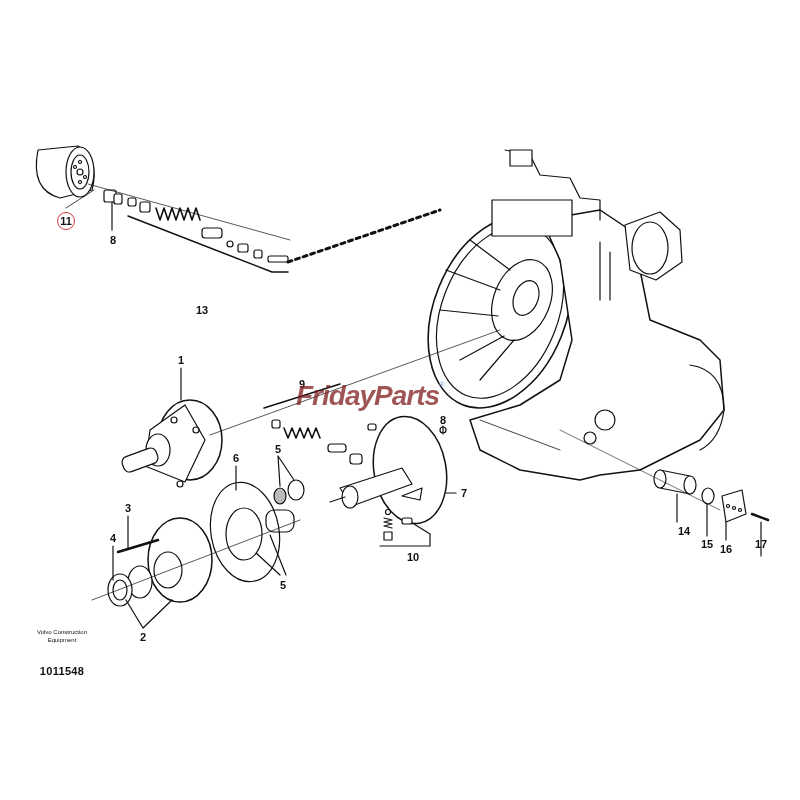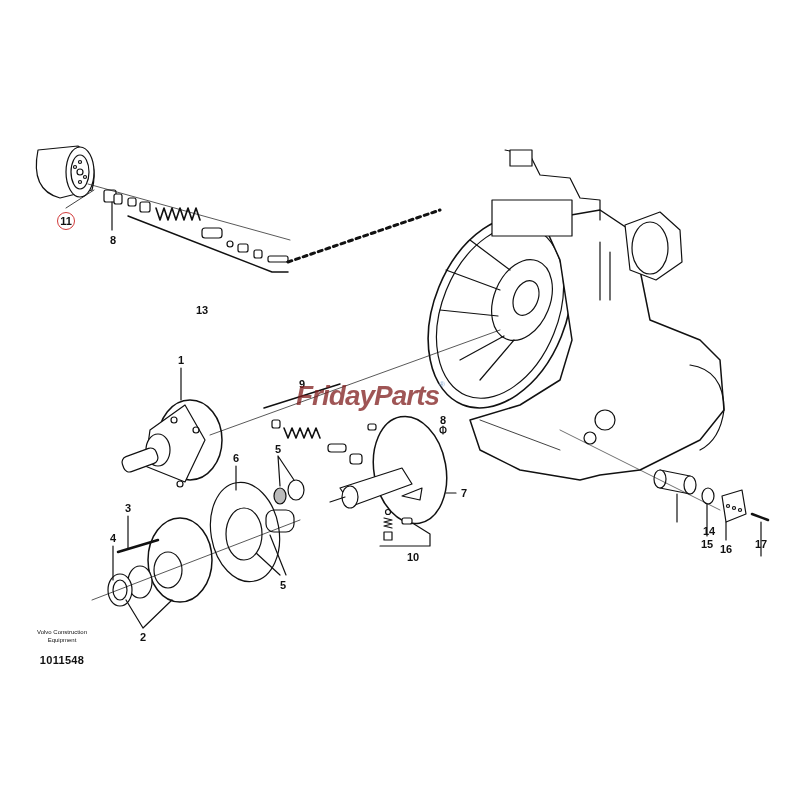--- a/index.html
+++ b/index.html
@@ -2,21 +2,21 @@
 <html><head>
 <meta charset="utf-8">
 <style>
   html, body { margin:0; padding:0; background:#ffffff; }
   body { width:800px; height:800px; position:relative; overflow:hidden; font-family:"Liberation Sans", sans-serif; }
   #diagram { position:absolute; left:0; top:0; width:800px; height:800px; }
   .callout { position:absolute; font-family:"Liberation Sans", sans-serif; font-weight:bold; font-size:11px; color:#111; transform:translate(-50%,-50%); line-height:1; white-space:nowrap; }
   .callout.circled { width:18px; height:18px; border:1.5px solid #d23a3a; border-radius:50%; display:flex; align-items:center; justify-content:center; box-sizing:border-box; }
   .caption { position:absolute; left:22px; top:628px; width:80px; text-align:center; font-family:"Liberation Sans", sans-serif; color:#111; }
   .caption .brand { font-size:6px; line-height:8px; }
-  .caption .docnum { font-size:11px; font-weight:bold; margin-top:10px; letter-spacing:0.3px; }
+  .caption .docnum { font-size:11px; font-weight:bold; margin-top:21px; letter-spacing:0.3px; }
   .watermark { position:absolute; left:296px; top:380px; font-family:"Liberation Sans", sans-serif; font-style:italic; font-weight:bold; font-size:28px; letter-spacing:-1px; opacity:0.75; }
   .watermark .wm-main { color:#7f1d1d; }
   .watermark .wm-reg { font-size:8px; vertical-align:top; color:#7da3cf; }
 </style>
 </head>
 <body>
 
 <svg id="diagram" viewBox="0 0 800 800" xmlns="http://www.w3.org/2000/svg" fill="none" stroke="#111" stroke-width="1.2" stroke-linejoin="round" stroke-linecap="round">
 
   <g>
@@ -180,21 +180,21 @@
 <div class="callout" style="left:302px;top:384px;">9</div>
 <div class="callout" style="left:443px;top:420px;">8</div>
 <div class="callout" style="left:278px;top:449px;">5</div>
 <div class="callout" style="left:236px;top:458px;">6</div>
 <div class="callout" style="left:464px;top:493px;">7</div>
 <div class="callout" style="left:128px;top:508px;">3</div>
 <div class="callout" style="left:113px;top:538px;">4</div>
 <div class="callout" style="left:405px;top:557px;margin-left:8px;">10</div>
 <div class="callout" style="left:283px;top:585px;">5</div>
 <div class="callout" style="left:143px;top:637px;">2</div>
-<div class="callout" style="left:709px;top:531px;">14</div>
+<div class="callout" style="left:684px;top:531px;">14</div>
 <div class="callout" style="left:707px;top:544px;">15</div>
 <div class="callout" style="left:726px;top:549px;">16</div>
 <div class="callout" style="left:761px;top:544px;">17</div>
 
 <div class="watermark">
   <span class="wm-main">Friday</span><span class="wm-main">Parts</span><span class="wm-reg">®</span>
 </div>
 
 <div class="caption">
   <div class="brand">Volvo Construction</div>

